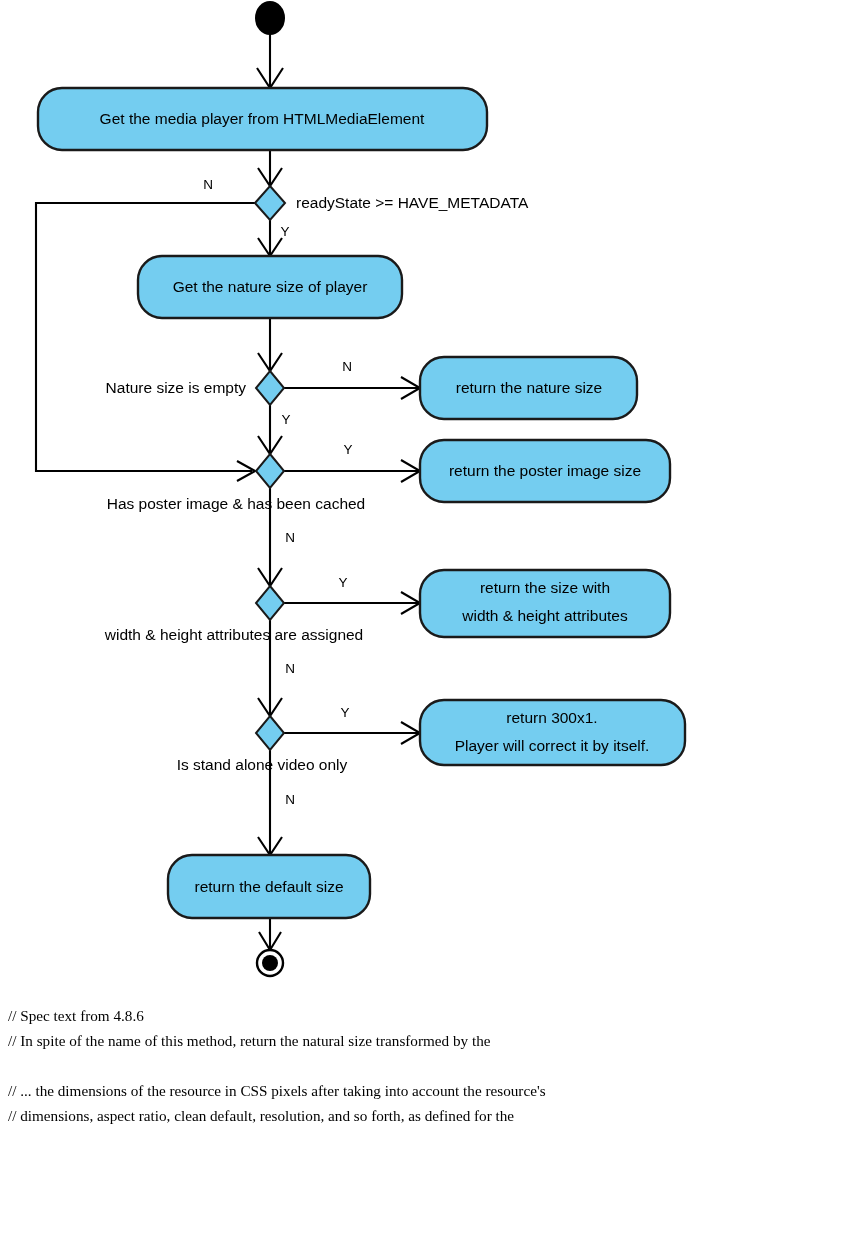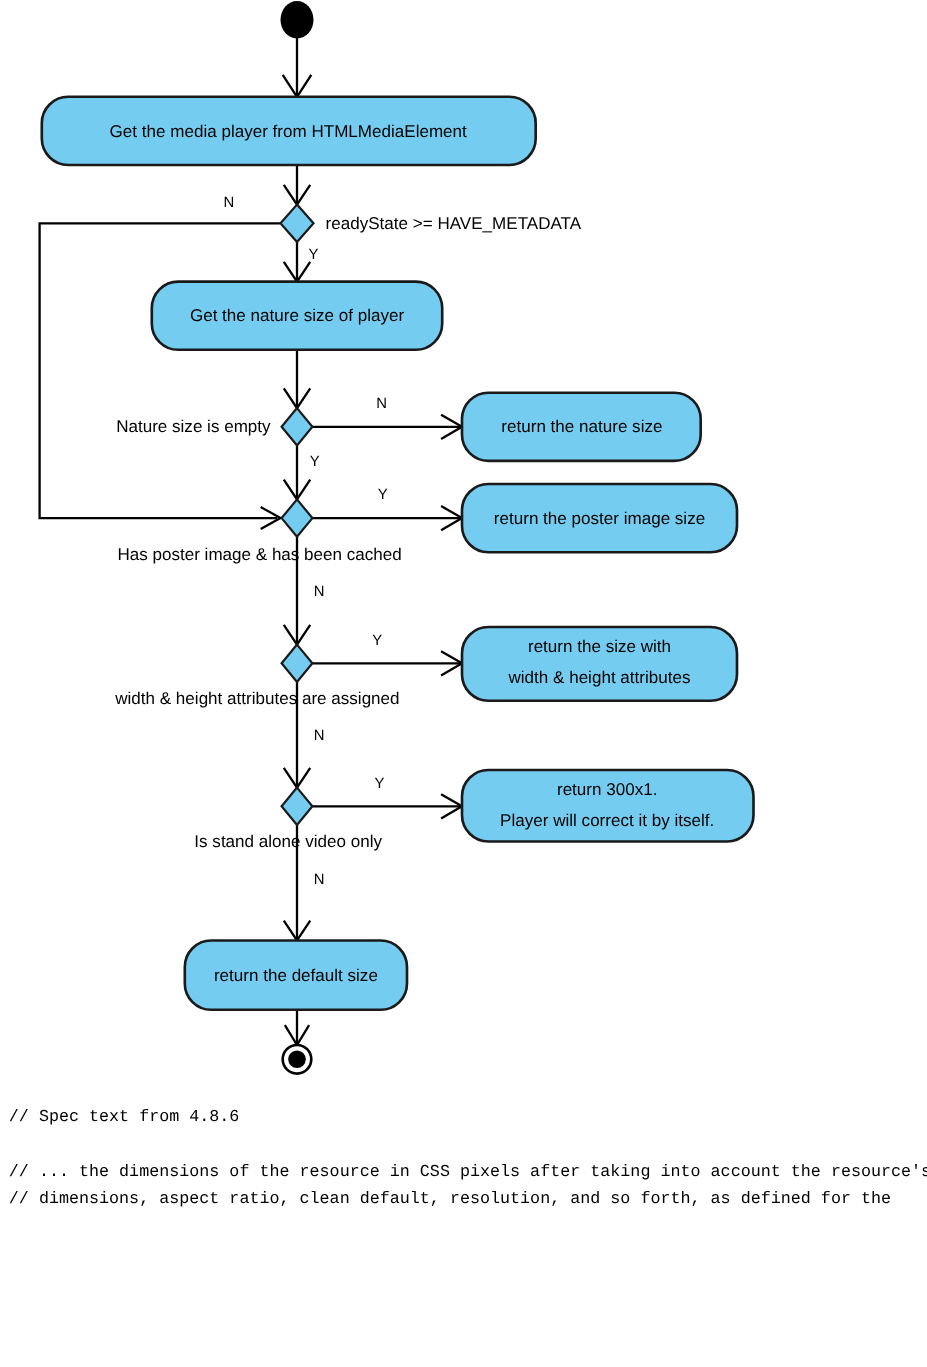--- a/index.html
+++ b/index.html
@@ -92,21 +92,21 @@
     text-anchor: middle;
     dominant-baseline: middle;
   }
   #notes {
     position: absolute;
     left: 8px;
     top: 1003px;
     width: 830px;
   }
   .note-line {
-    font-family: Liberation Mono, monospace;
+    font-family: Liberation Serif, serif;
     font-size: 15.2px;
     line-height: 25px;
     color: #000000;
     white-space: pre;
   }
   .note-line.blank {
     height: 25px;
   }
 </style>
 </head>
@@ -208,18 +208,19 @@
     <rect class="node-box" x="168" y="855" width="202" height="63" rx="24" ry="24"></rect>
     <text class="box-label" x="269" y="888">return the default size</text>
 
     <circle class="node-end-ring" cx="270" cy="963" r="13"></circle>
     <circle class="node-end-dot" cx="270" cy="963" r="8"></circle>
 
   </svg>
 
   <div id="notes">
     <div class="note-line">// Spec text from 4.8.6</div>
+    <div class="note-line">// In spite of the name of this method, return the natural size transformed by the</div>
     <div class="note-line blank">&nbsp;</div>
     <div class="note-line">// ... the dimensions of the resource in CSS pixels after taking into account the resource's</div>
     <div class="note-line">// dimensions, aspect ratio, clean default, resolution, and so forth, as defined for the</div>
   </div>
 
 </div>
 
 </body></html>

